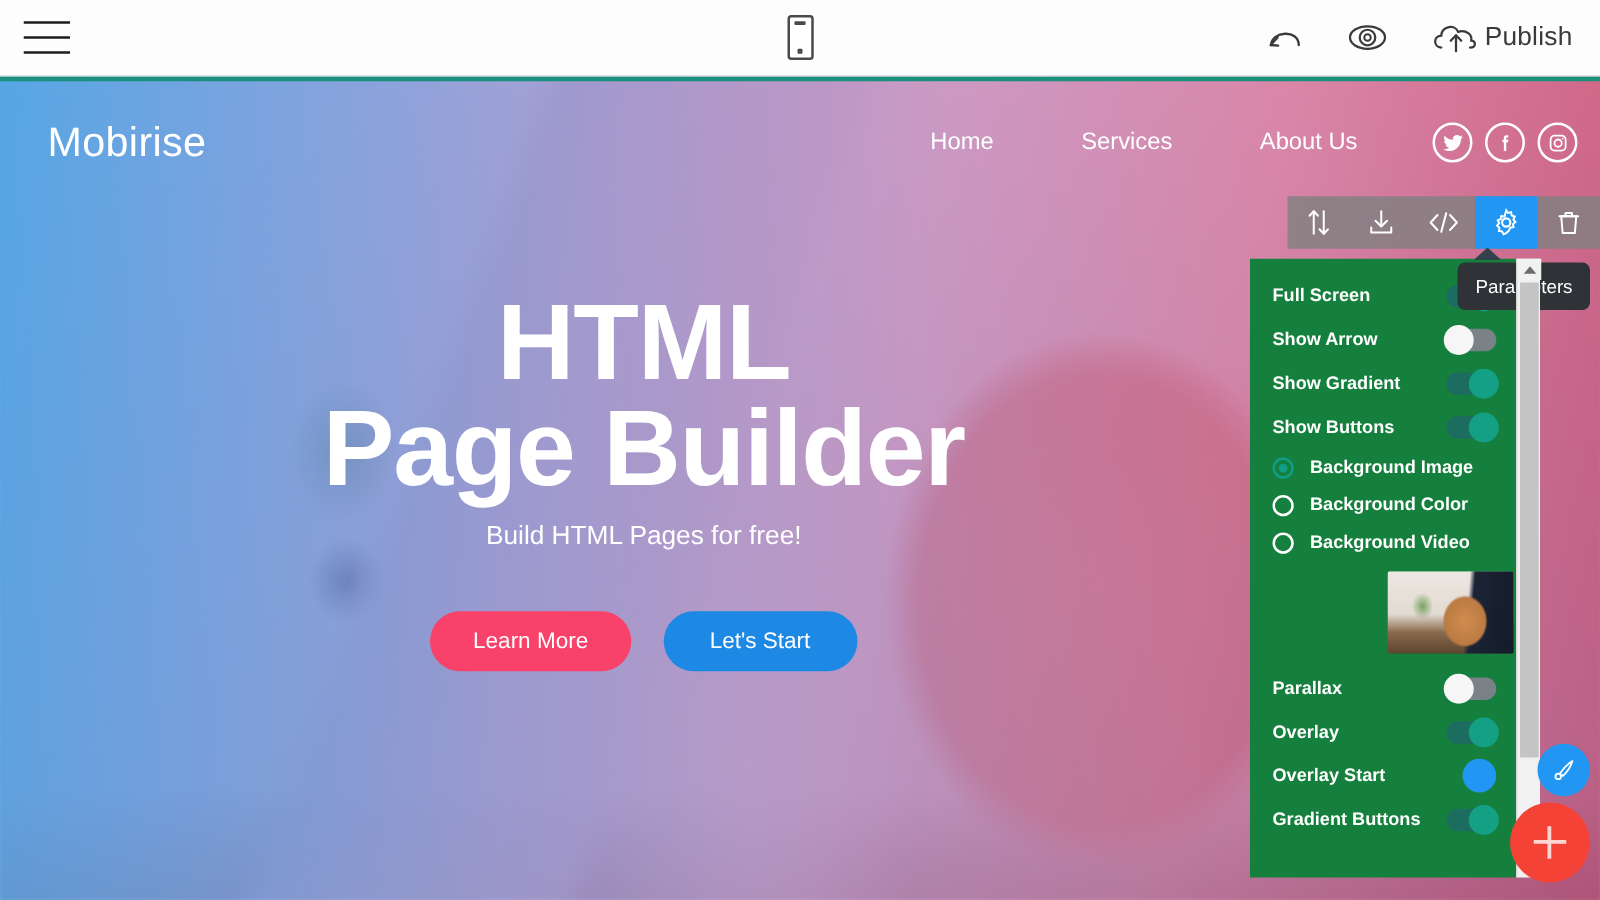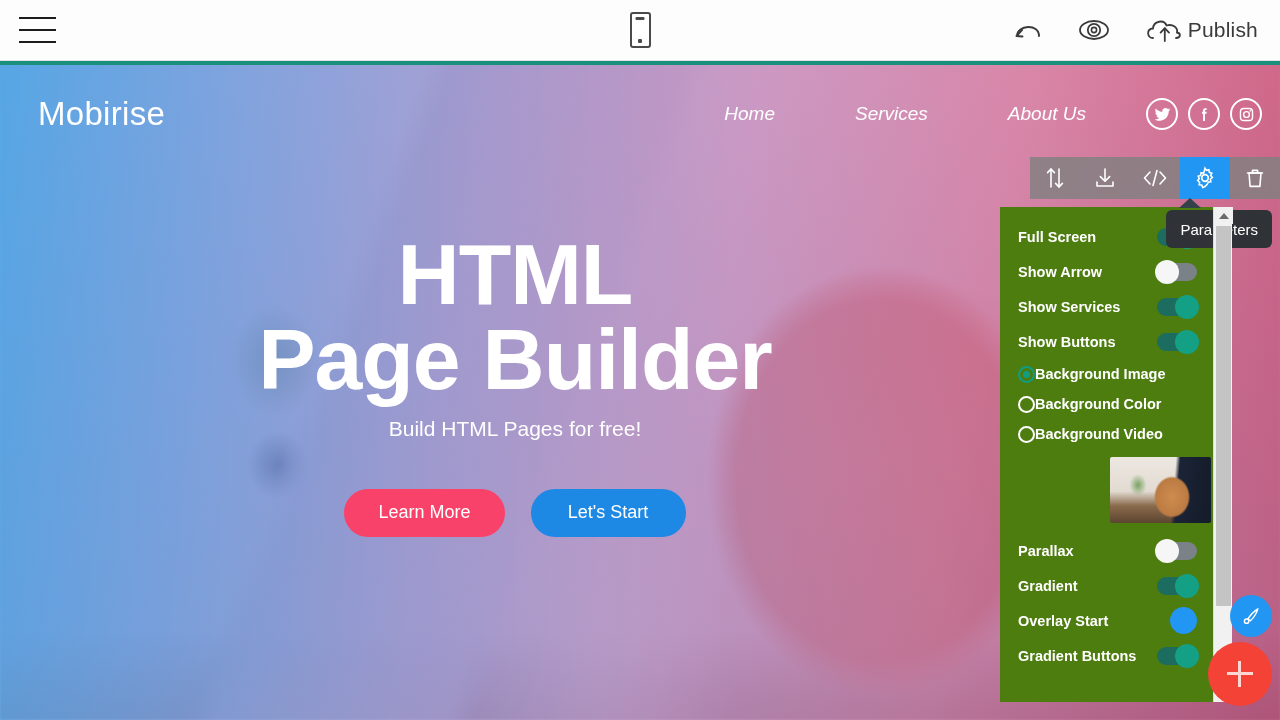--- a/index.html
+++ b/index.html
@@ -122,21 +122,21 @@
     display: flex; align-items: center; z-index: 10;
   }
   .brand {
     position: absolute; left: 10px;
     font-size: 33px; color: #fff; font-weight: 300; letter-spacing: 0.3px;
     cursor: pointer;
     margin-left: 28px;
   }
   .nav-links {
     position: absolute; right: 160px;
-    display: flex; align-items: flex-end; gap: 12px; font-style: italic;
+    display: flex; align-items: flex-end; gap: 2px;
   }
   .nav-link {
     color: #fff; font-size: 19px; font-weight: 400;
     padding: 0 34px; cursor: pointer; white-space: nowrap;
   }
   .social-row {
     position: absolute; right: 18px;
     display: flex; align-items: center; gap: 10px;
   }
   .social-btn {
@@ -185,21 +185,21 @@
     width: 50px; height: 42px;
     display: flex; align-items: center; justify-content: center;
     cursor: pointer;
   }
   .bt-item.active { background: #2196f3; }
 
   
   .settings-panel {
     position: absolute; top: 207px; right: 67px;
     width: 213px; height: 495px;
-    background: #4d7c0f;
+    background: #15803d;
     z-index: 40;
     padding: 12px 0 0 0;
     overflow: hidden;
   }
   .panel-caret {
     position: absolute; top: 198px; right: 79px;
     width: 0; height: 0;
     border-left: 11px solid transparent;
     border-right: 11px solid transparent;
     border-bottom: 10px solid #33424a;
@@ -217,21 +217,21 @@
   }
   .toggle .knob {
     position: absolute; top: -3px; width: 24px; height: 24px; border-radius: 50%;
   }
   .toggle.on { background: #1c6c5f; }
   .toggle.on .knob { right: -2px; background: #13a085; }
   .toggle.off { background: #7a8288; }
   .toggle.off .knob { left: -2px; background: #f6f6f6; }
 
   .radio-row {
-    display: flex; align-items: center; height: 30px; padding: 0 18px; 
+    display: flex; align-items: center; height: 30px; padding: 0 18px; gap: 13px;
     cursor: pointer;
   }
   .radio {
     width: 17px; height: 17px; border-radius: 50%;
     border: 2px solid #ffffff; position: relative; flex: 0 0 auto;
   }
   .radio.checked { border-color: #0f9d86; }
   .radio.checked::after {
     content: ""; position: absolute; top: 3px; left: 3px;
     width: 7px; height: 7px; border-radius: 50%; background: #0f9d86;
@@ -460,21 +460,21 @@
 
   <div class="opt-row">
     <span class="opt-label">Show Arrow</span>
     <span class="toggle off">
         <span class="knob"></span>
       </span>
   </div>
 
 
   <div class="opt-row">
-    <span class="opt-label">Show Services</span>
+    <span class="opt-label">Show Gradient</span>
     <span class="toggle on">
         <span class="knob"></span>
       </span>
   </div>
 
   <div class="opt-row">
     <span class="opt-label">Show Buttons</span>
     <span class="toggle on">
         <span class="knob"></span>
       </span>
@@ -498,21 +498,21 @@
   </div>
 
   <div class="opt-row">
     <span class="opt-label">Parallax</span>
     <span class="toggle off">
         <span class="knob"></span>
       </span>
   </div>
 
   <div class="opt-row">
-    <span class="opt-label">Gradient</span>
+    <span class="opt-label">Overlay</span>
     <span class="toggle on">
         <span class="knob"></span>
       </span>
   </div>
 
   <div class="opt-row">
     <span class="opt-label">Overlay Start</span>
     <span class="color-dot"></span>
   </div>
 

